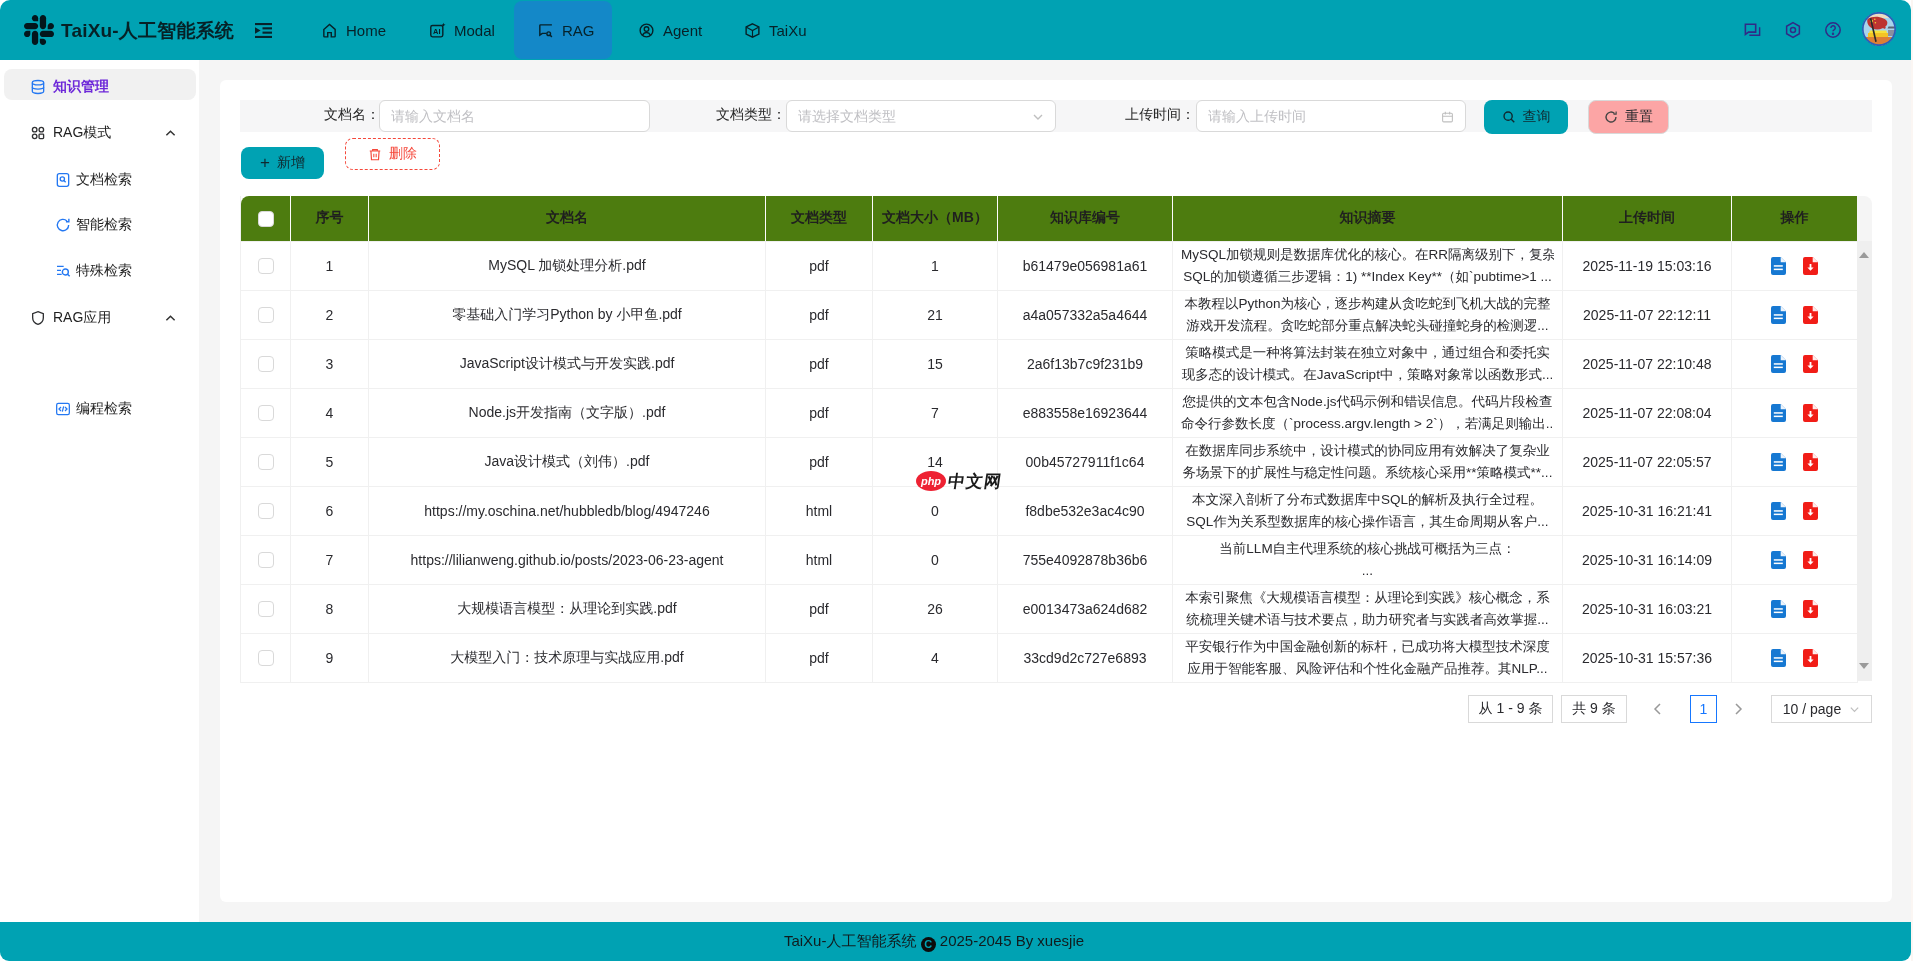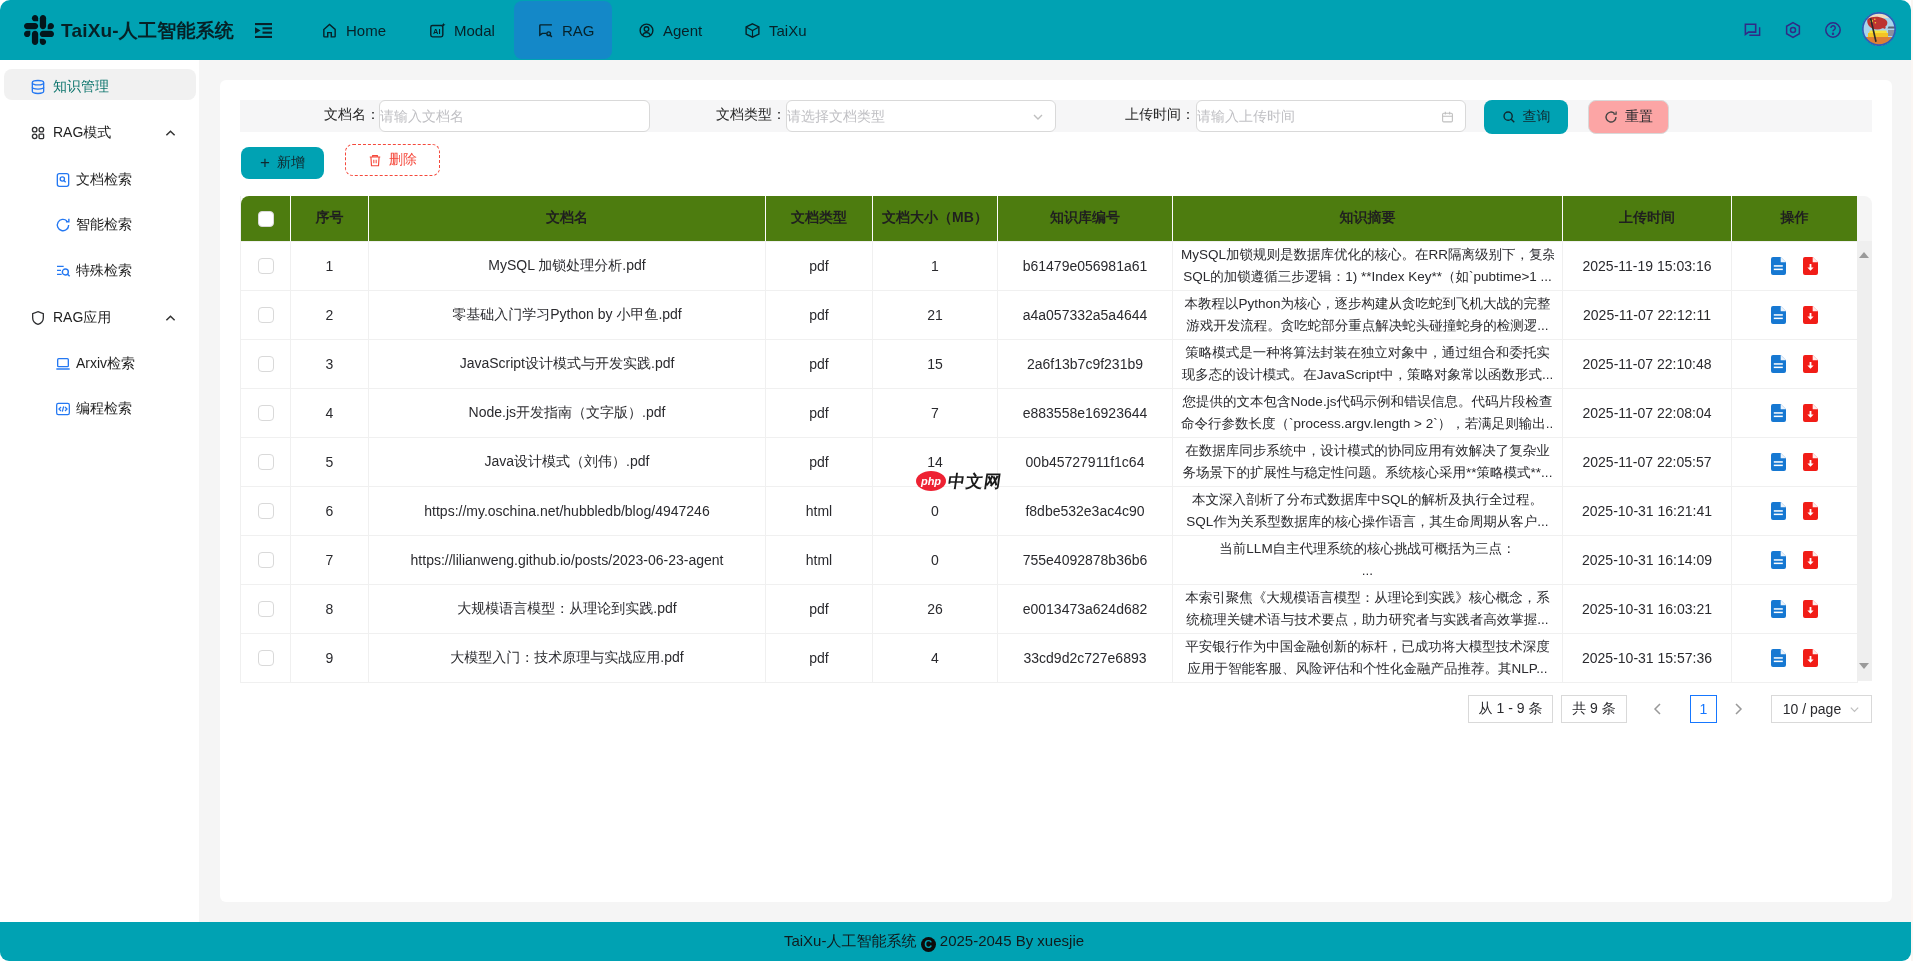--- a/index.html
+++ b/index.html
@@ -17,21 +17,21 @@
 .mi .ic{position:absolute;left:30px;top:15px;width:16px;height:16px}
 .mi .tx{position:absolute;left:53px;top:14px;font-size:14px;color:#1f1f1f}
 .mi .car{position:absolute;left:165px;top:18px}
 .mi.sub .ic{left:55px}
 .mi.sub .tx{left:76px}
 .mi-active{position:absolute;left:4px;top:9px;width:192px;height:31px;background:#f1f1f1;border-radius:8px}
 
 .card{position:absolute;left:220px;top:80px;width:1672px;height:822px;background:#fff;border-radius:6px}
 .fband{position:absolute;left:20px;top:20px;width:1632px;height:32px;background:#f6f6f7}
 .flabel{position:absolute;top:26px;font-size:14px;font-weight:400;color:#262626}
-.finput{position:absolute;top:20px;height:32px;background:#fff;border:1px solid #d9d9d9;border-radius:6px;font-size:14px;color:#c0c0c4;line-height:30px;}
+.finput{position:absolute;top:20px;height:32px;background:#fff;border:1px solid #d9d9d9;border-radius:6px;font-size:14px;color:#c0c0c4;line-height:30px;padding-left:11px}
 .btn{position:absolute;height:34px;border-radius:8px;font-size:14px;display:flex;align-items:center;justify-content:center;gap:7px}
 
 table{border-collapse:collapse;table-layout:fixed;position:absolute;left:20px;top:116px;width:1617px}
 th{background:#4d7c0f;height:45px;font-size:14px;font-weight:700;color:#1f1f1f;border-right:1px solid #fdfdfd;border-bottom:1px solid #f0f0f0}
 th:first-child{border-radius:8px 0 0 0}
 td{height:49px;text-align:center;font-size:14px;color:#2a2a2e;border-right:1px solid #f0f0f0;border-bottom:1px solid #f0f0f0;overflow:hidden;padding:0 6px;white-space:nowrap}
 td:first-child,th:first-child{border-left:1px solid #f0f0f0}
 .sum{font-size:13.5px;color:#2a2a2e;padding:0 8px}
 .sum div{white-space:nowrap;overflow:hidden;line-height:21.5px}
 .cb{display:inline-block;width:16px;height:16px;border:1px solid #d9d9d9;border-radius:4px;background:#fff;vertical-align:middle}
@@ -147,21 +147,21 @@
   </svg>
 </div>
 <div class="side" id="sd">
   <div class="mi-active"></div>
   <div class="mi" style="top:4px">
     <svg class="ic" viewBox="0 0 24 24" fill="none" stroke="#2478f2" stroke-width="2">
         <ellipse cx="12" cy="5.5" rx="8.5" ry="3.2"></ellipse>
         <path d="M3.5 5.5v6.5c0 1.8 3.8 3.2 8.5 3.2s8.5-1.4 8.5-3.2V5.5"></path>
         <path d="M3.5 12v6.5c0 1.8 3.8 3.2 8.5 3.2s8.5-1.4 8.5-3.2V12"></path>
       </svg>
-    <div class="tx" style="font-weight:400;color:#0f766e">知识管理</div>
+    <div class="tx" style="font-weight:700;color:#6d28d9">知识管理</div>
   </div>
   <div class="mi" style="top:50px">
     <svg class="ic" viewBox="0 0 24 24" fill="none" stroke="#303133" stroke-width="2">
         <circle cx="7" cy="7" r="3.4"></circle>
         <circle cx="17" cy="7" r="3.4"></circle>
         <circle cx="7" cy="17" r="3.4"></circle>
         <rect x="13.6" y="13.6" width="6.8" height="6.8" rx="1.2"></rect>
       </svg>
     <div class="tx">RAG模式</div>
     <svg class="car" width="11" height="11" viewBox="0 0 12 12" fill="none" stroke="#333" stroke-width="1.6">
@@ -193,27 +193,20 @@
     <div class="tx">智能检索</div>
   </div>
   <div class="mi" style="top:235px">
     <svg class="ic" viewBox="0 0 24 24" fill="none" stroke="#303133" stroke-width="2">
         <path d="M12 2.5l8 3v6c0 5-3.4 8.6-8 10-4.6-1.4-8-5-8-10v-6z"></path>
       </svg>
     <div class="tx">RAG应用</div>
     <svg class="car" width="11" height="11" viewBox="0 0 12 12" fill="none" stroke="#333" stroke-width="1.6">
         <path d="M1.5 8 6 3.5 10.5 8"></path>
       </svg>
-  </div>
-  <div class="mi sub" style="top:281px">
-    <svg class="ic" viewBox="0 0 24 24" fill="none" stroke="#2478f2" stroke-width="2">
-        <rect x="4" y="4" width="16" height="12" rx="1.5"></rect>
-        <path d="M2 19.5h20" stroke-width="2.2"></path>
-      </svg>
-    <div class="tx">Arxiv检索</div>
   </div>
   <div class="mi sub" style="top:326px">
     <svg class="ic" viewBox="0 0 24 24" fill="none" stroke="#2478f2" stroke-width="1.9">
         <rect x="2.5" y="3.5" width="19" height="17" rx="2.5"></rect>
         <path d="M9 9l-3 3 3 3M15 9l3 3-3 3M13 8l-2 8"></path>
       </svg>
     <div class="tx">编程检索</div>
   </div>
 </div>
 <div class="card" id="cd">
@@ -234,21 +227,21 @@
         <circle cx="10.5" cy="10.5" r="7"></circle>
         <path d="M15.8 15.8 21 21"></path>
       </svg>查询</div>
   <div class="btn" style="left:1368px;top:20px;width:81px;background:#fca5a5;border:1px solid #d9d9d9;color:#2a2a2e">
     <svg width="14" height="14" viewBox="0 0 24 24" fill="none" stroke="#444" stroke-width="2.4">
         <path d="M20.5 12a8.5 8.5 0 1 1-2.5-6"></path>
         <path d="M20.8 2.5v4.5h-4.5" fill="none" stroke-width="2"></path>
       </svg>重置</div>
   <div class="btn" style="left:21px;top:67px;width:83px;height:32px;background:#00a2b3;color:#10282e;font-weight:400">
     <span style="font-size:17px;line-height:14px;font-weight:300">+</span>新增</div>
-  <div class="btn" style="left:125px;top:64px;width:95px;height:32px;background:#fff;border:1px dashed #f5483b;color:#f5483b">
+  <div class="btn" style="left:125px;top:58px;width:95px;height:32px;background:#fff;border:1px dashed #f5483b;color:#f5483b">
     <svg width="14" height="15" viewBox="0 0 24 24" fill="none" stroke="#f5483b" stroke-width="2">
         <path d="M3 6h18M8 6V3.5h8V6M5 6l1 15h12l1-15"></path>
         <path d="M10 10.5v6M14 10.5v6" stroke-width="1.8"></path>
       </svg>删除</div>
   <table>
    <colgroup>
         <col style="width:50px">
         <col style="width:78px">
         <col style="width:397px">
         <col style="width:107px">

